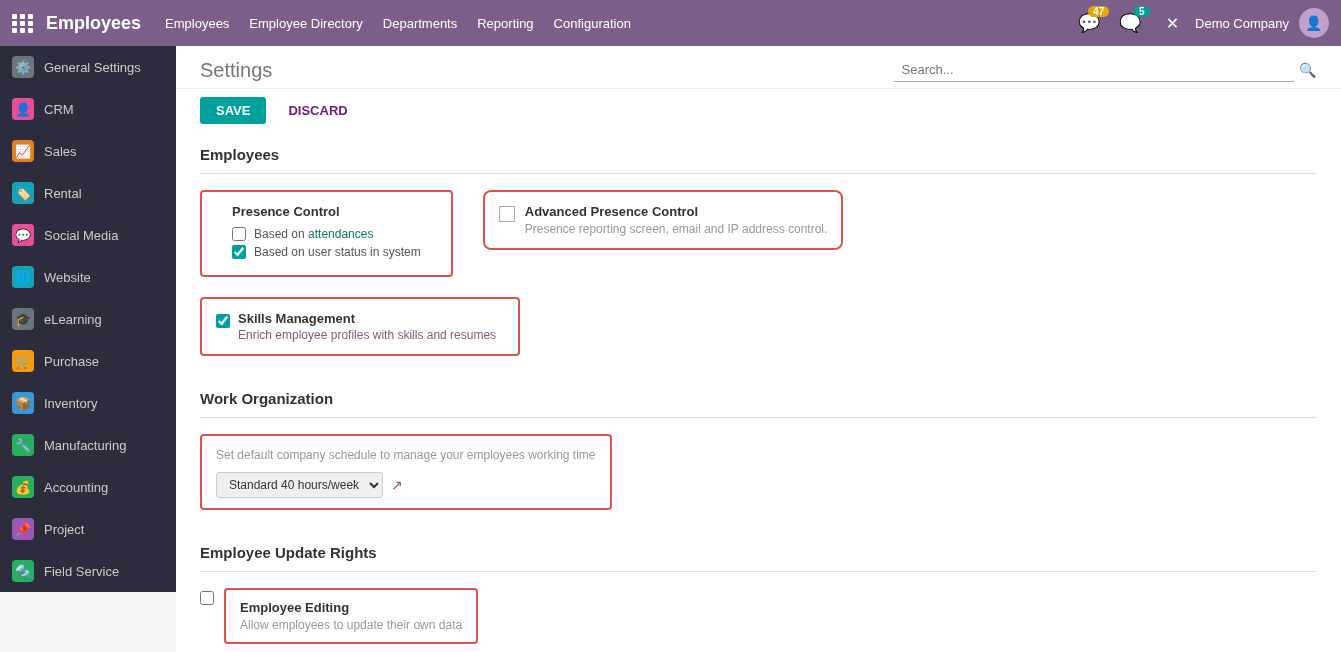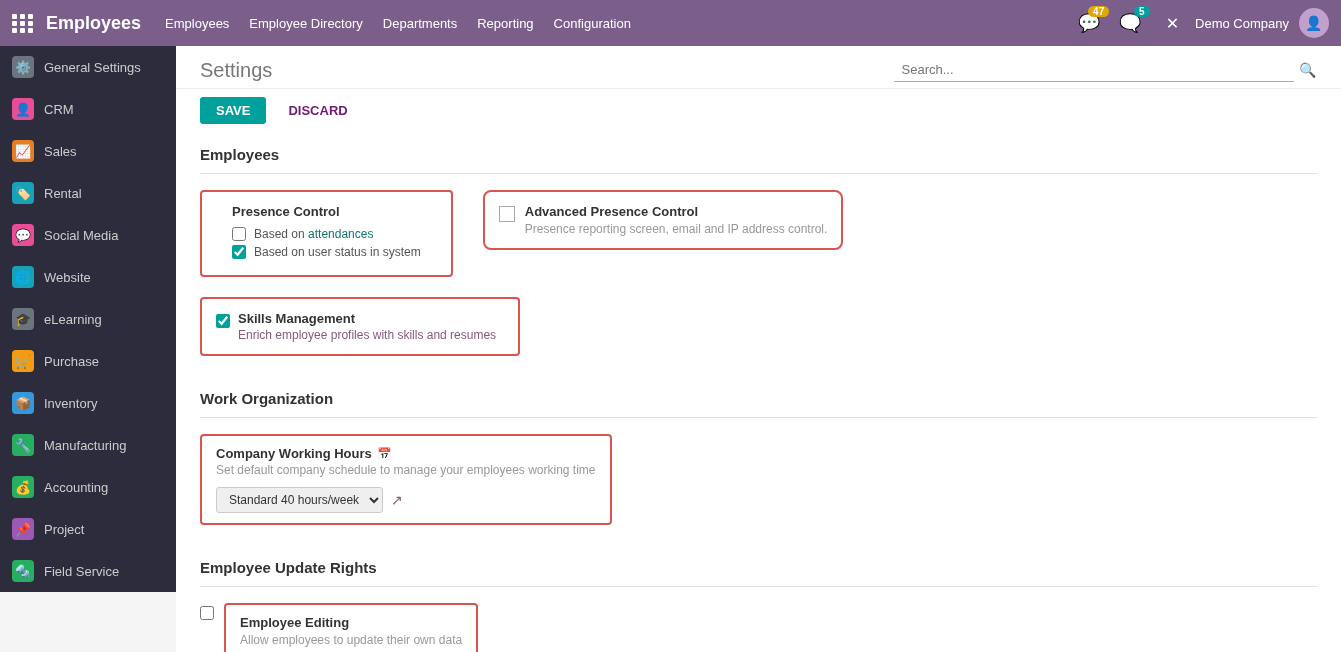--- a/index.html
+++ b/index.html
@@ -503,24 +503,20 @@
         <div class="skills-box-text">
           <div class="title">Skills Management</div>
           <div class="sub">Enrich employee profiles with skills and resumes</div>
         </div>
       </div>
 
       <div class="section-header">Work Organization</div>
 
       <div style="margin-bottom:20px;">
         <div class="company-hours-box">
-          <div class="company-hours-title">
-            <span>Company Working Hours</span>
-            <span style="font-size:12px; color:#888;">📅</span>
-          </div>
           <div class="company-hours-sub">Set default company schedule to manage your employees working time</div>
           <div class="select-row">
             <select class="hours-select">
               <option>Standard 40 hours/week</option>
               <option>Flexible Hours</option>
               <option>Part Time 20 hours/week</option>
             </select>
             <span class="external-link">↗</span>
           </div>
         </div>

